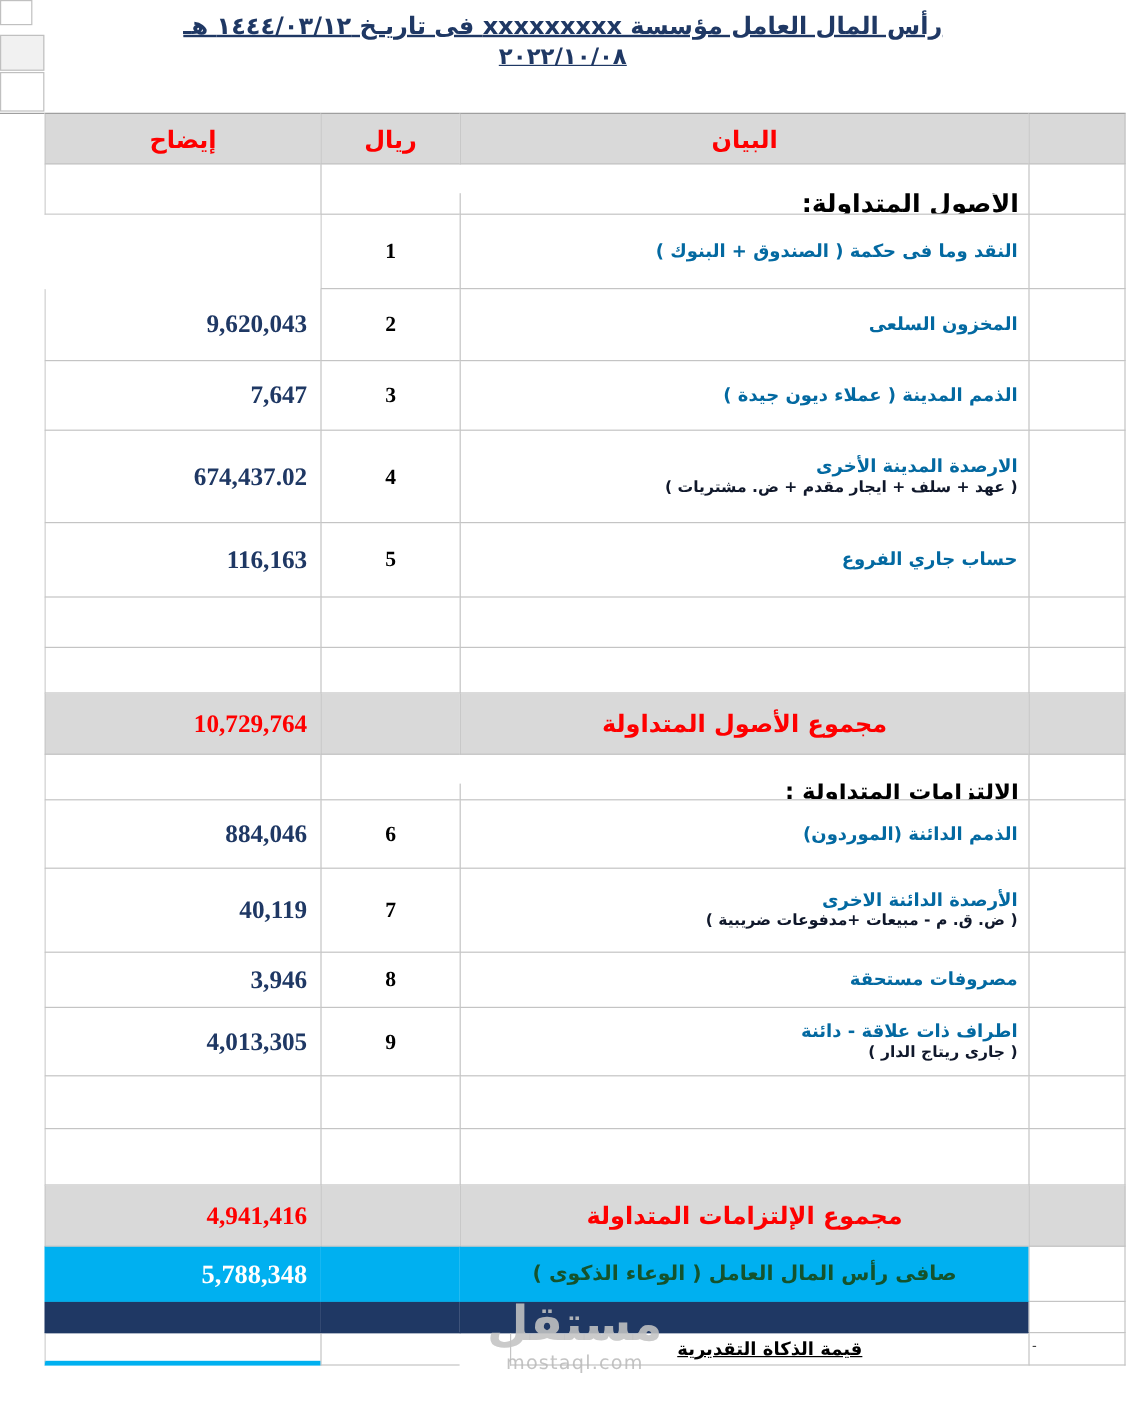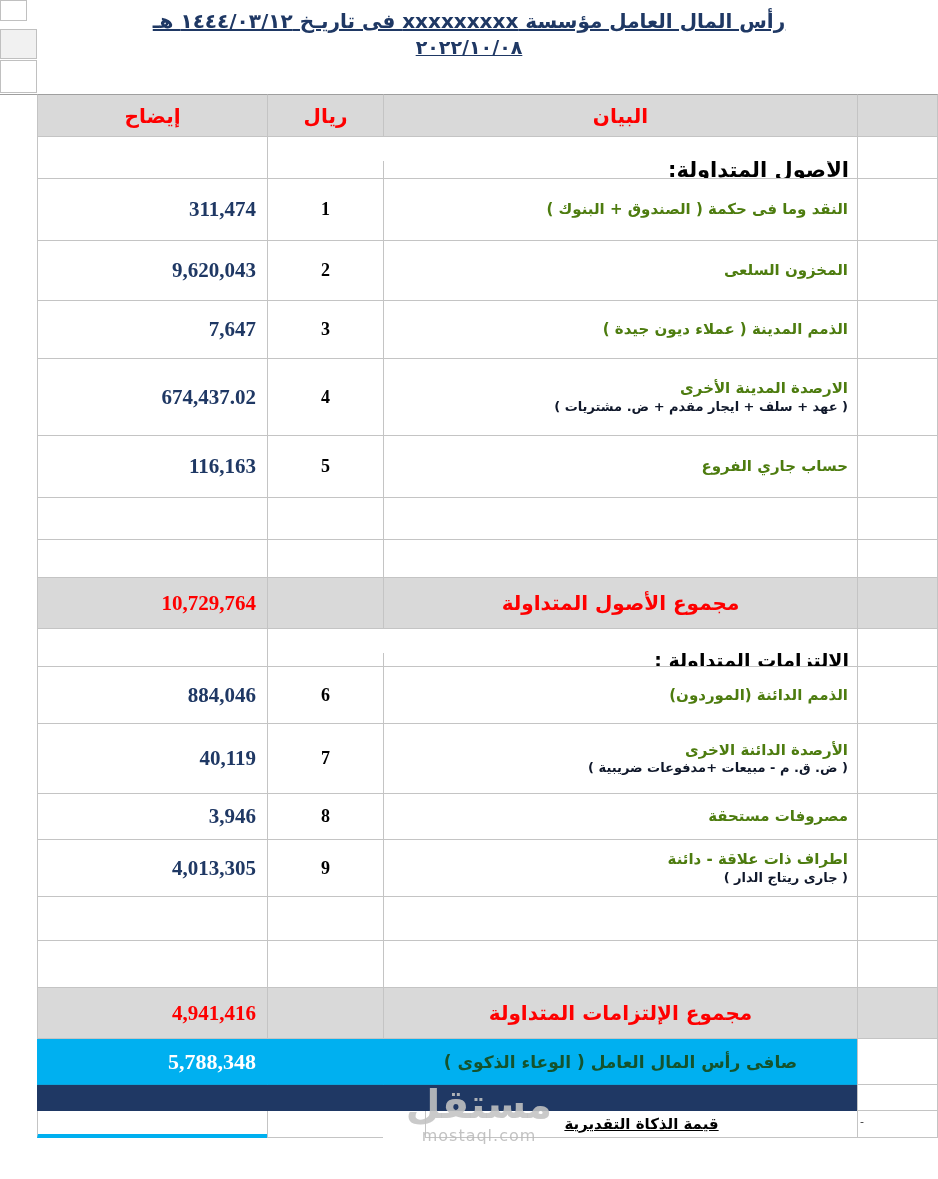--- a/index.html
+++ b/index.html
@@ -42,21 +42,21 @@
 
   
   .section-label {
     font-size:21px; font-weight:bold; color:#000;
     text-decoration:underline; padding:0 8px; text-align:right;margin-top:24px;
   }
   .section-label.small { font-size:19px; }
 
   
   .desc-item { padding:0 9px; text-align:right; }
-  .desc-main { font-size:15px; font-weight:bold; color:#4d7c0f; line-height:1.35; }
+  .desc-main { font-size:15px; font-weight:bold; color:#0369a1; line-height:1.35; }
   .desc-sub  { font-size:13px; font-weight:bold; color:#10182b; line-height:1.3; }
   .note-val {
     font-family:"Liberation Serif","DejaVu Serif",serif;
     font-weight:bold; color:#000; font-size:18px; text-align:center;
   }
   .amt-val {
     font-family:"Liberation Serif","DejaVu Serif",serif;
     font-weight:bold; color:#1f3864; font-size:21px;
     text-align:right; padding:0 11px;
   }
@@ -134,21 +134,20 @@
     <div class="cell amt"></div>
     <div class="cell lg"></div>
   </div>
 
   <div class="grid-row" style="height:62px">
     <div class="cell rg"></div>
     <div class="cell desc desc-item">
       <span class="desc-main">النقد وما فى حكمة ( الصندوق + البنوك )</span>
     </div>
     <div class="cell note note-val">1</div>
-    <div class="cell amt amt-val">311,474</div>
     <div class="cell lg"></div>
   </div>
 
   <div class="grid-row" style="height:60px">
     <div class="cell rg"></div>
     <div class="cell desc desc-item">
       <span class="desc-main">المخزون السلعى</span>
     </div>
     <div class="cell note note-val">2</div>
     <div class="cell amt amt-val">9,620,043</div>

